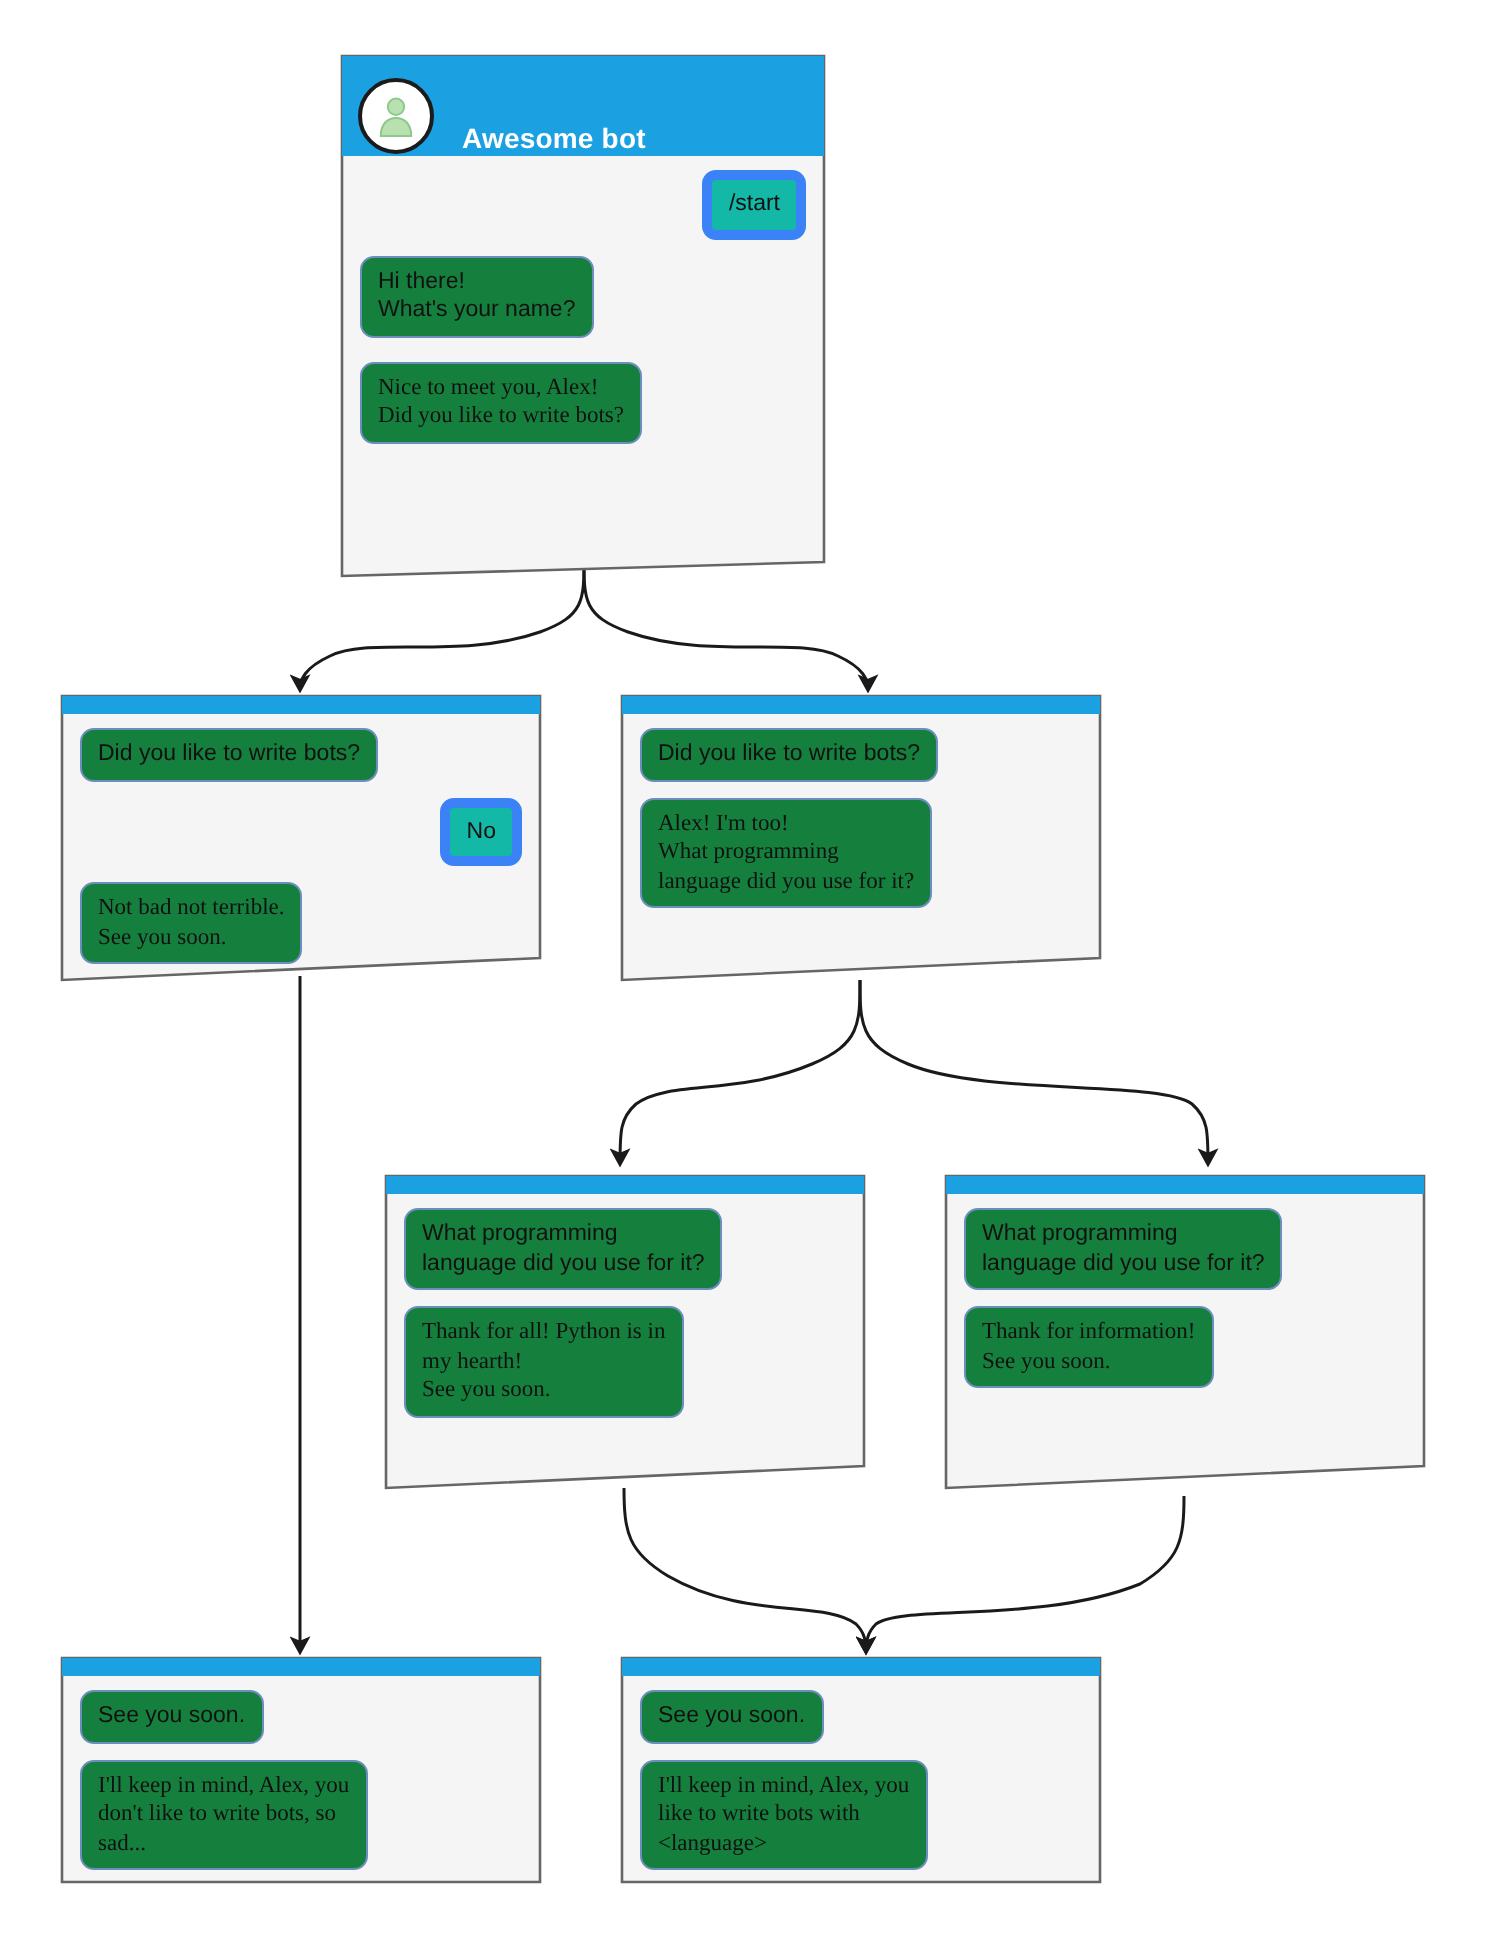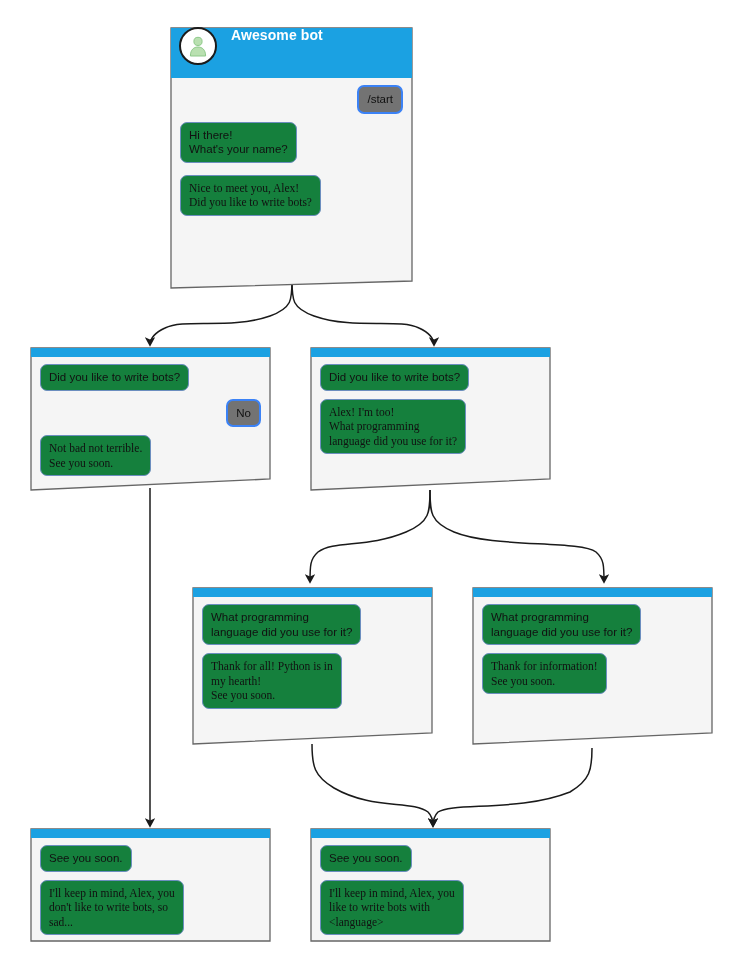--- a/index.html
+++ b/index.html
@@ -50,21 +50,21 @@
     width: 100%;
     z-index: 1;
     box-sizing: border-box;
   }
 
   
   .title-bar {
     position: relative;
     height: 50px;
     display: flex;
-    align-items: flex-start;
+    align-items: flex-end;
     padding-left: 9px;
     box-sizing: border-box;
   }
   .avatar {
     width: 38px;
     height: 38px;
     border-radius: 50%;
     background: #ffffff;
     border: 2px solid #1b1b1b;
     box-sizing: border-box;
@@ -110,22 +110,22 @@
     color: #111111;
     white-space: pre-line;
     box-sizing: border-box;
     max-width: 84%;
   }
   .bubble.bot {
     background: #15803d;
     border: 1px solid #6c8ebf;
   }
   .bubble.user {
-    background: #737373;
-    border: 2px solid #3b82f6;
+    background: #14b8a6;
+    border: 5px solid #3b82f6;
   }
   .spacer-sm { height: 4px; }
 </style>
 </head>
 <body>
 
 <div id="canvas">
 
   <svg id="edges" viewBox="0 0 743 971" width="743" height="971">
     <defs>

